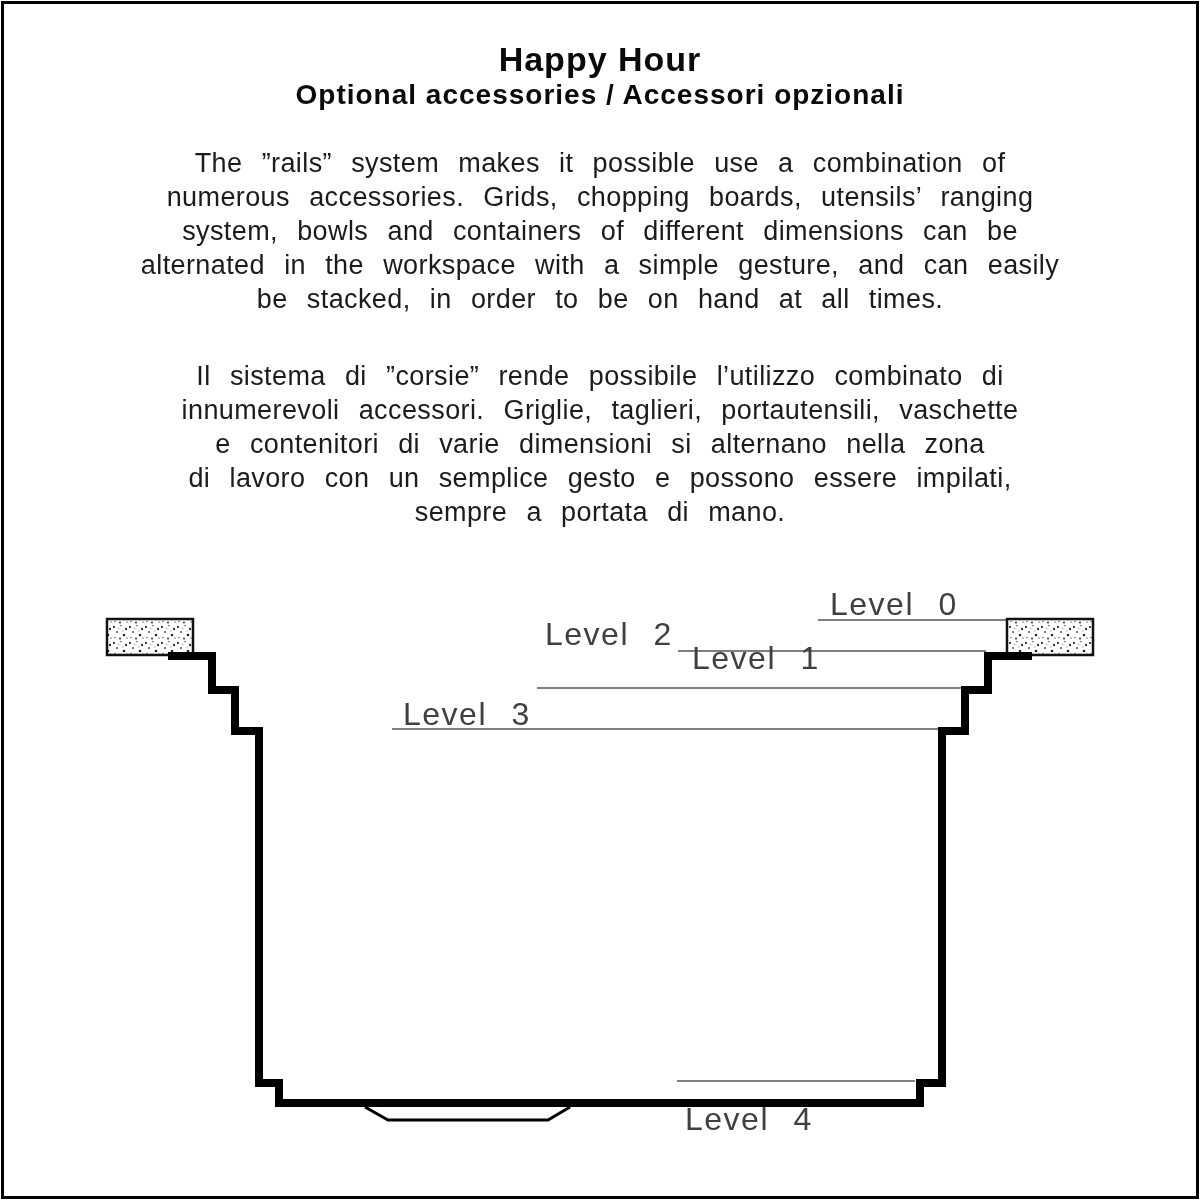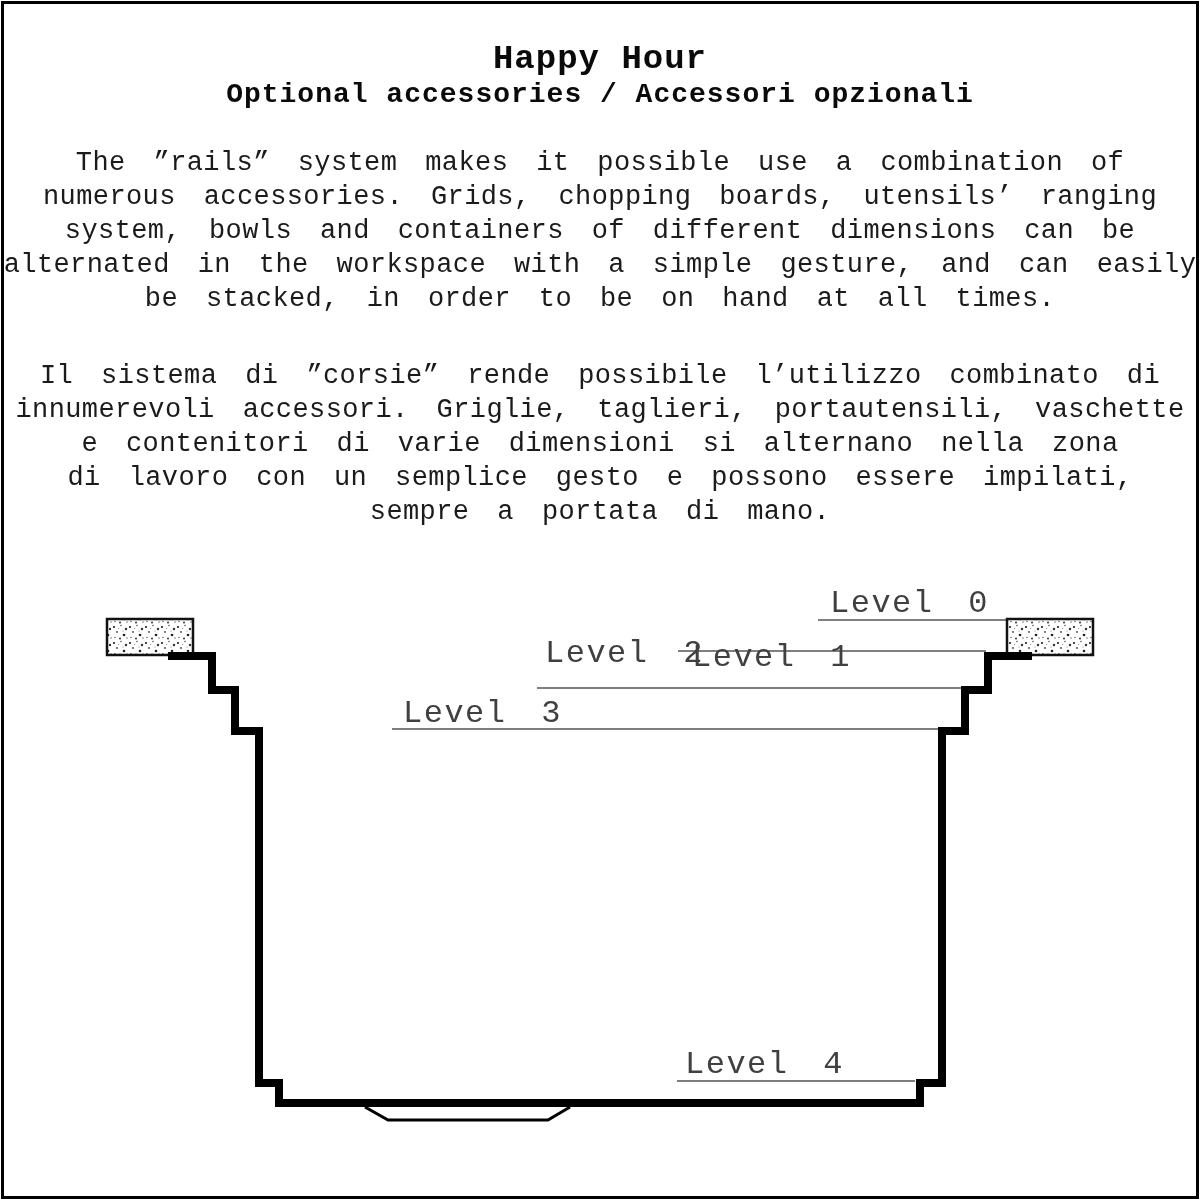--- a/index.html
+++ b/index.html
@@ -1,18 +1,18 @@
 <!DOCTYPE html>
 <html><head>
 <meta charset="utf-8">
 <style>
   html,body{margin:0;padding:0;background:#fff;}
   .page{
     position:relative;width:1200px;height:1200px;background:#fff;overflow:hidden;
-    font-family:Liberation Mono, monospace;color:#111;
+    font-family:Liberation Sans, sans-serif;color:#111;
   }
   .frame{
     position:absolute;inset:1px;border:3px solid #000;pointer-events:none;
   }
   .t1,.t2{
     position:absolute;left:0;width:100%;text-align:center;margin:0;
     font-weight:bold;color:#0a0a0a;
   }
   .t1{top:40px;font-size:34px;letter-spacing:1px;}
   .t2{top:79px;font-size:28px;letter-spacing:1px;}
@@ -81,17 +81,17 @@
     <rect x="107" y="619" width="86" height="36" fill="url(#stipple)" stroke-width="2.5" stroke="#111111"></rect>
     <rect x="1007" y="619" width="86" height="36" fill="url(#stipple)" stroke-width="2.5" stroke="#111111"></rect>
 
     <path d="M 168 656 H 212 V 690 H 235 V 731 H 259 V 1083 H 279 V 1103 H 920 V 1083 H 942 V 731 H 965 V 690 H 988 V 656 H 1032" fill="none" stroke-width="8" stroke-linejoin="miter" stroke-linecap="butt" stroke="#000000"></path>
 
     <path d="M 365 1107 L 388 1120 H 548 L 570 1107" fill="none" stroke-width="3" stroke-linejoin="miter" stroke="#000000"></path>
   </svg>
 
   <div class="lvl" style="left:830px;top:590px">Level 0</div>
   <div class="lvl" style="left:692px;top:644px">Level 1</div>
-  <div class="lvl" style="left:545px;top:640px">Level 2</div>
+  <div class="lvl" style="left:545px;top:620px">Level 2</div>
   <div class="lvl" style="left:403px;top:700px">Level 3</div>
-  <div class="lvl" style="left:685px;top:1051px">Level 4</div>
+  <div class="lvl" style="left:685px;top:1105px">Level 4</div>
 
 </div>
 
 </body></html>

